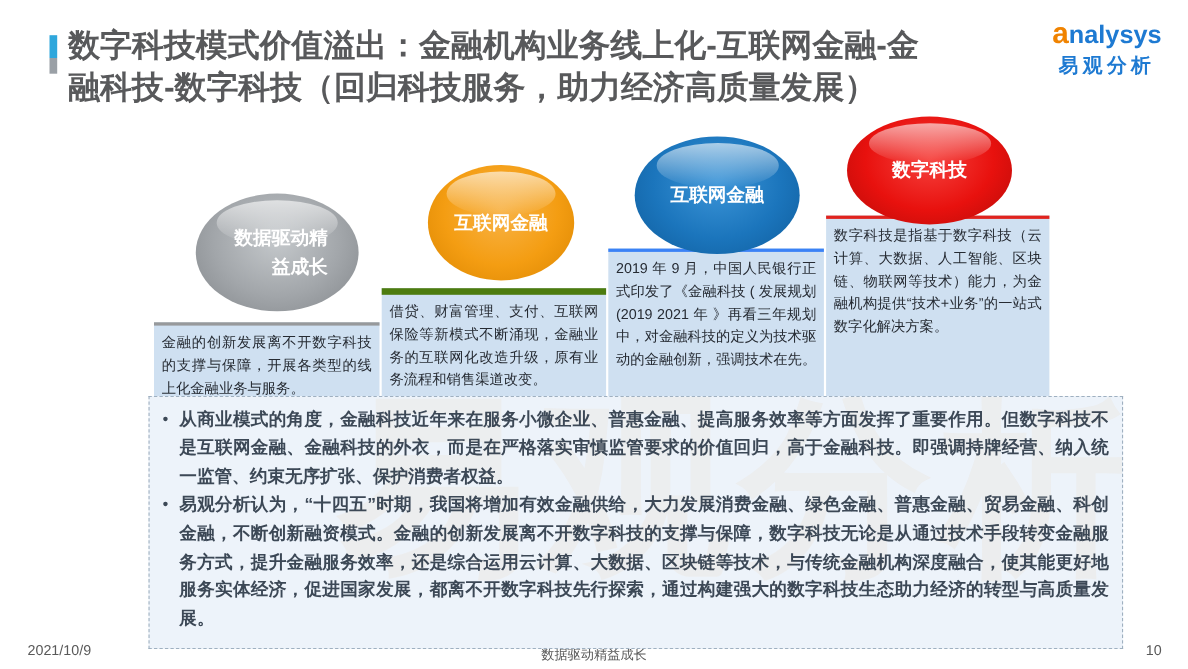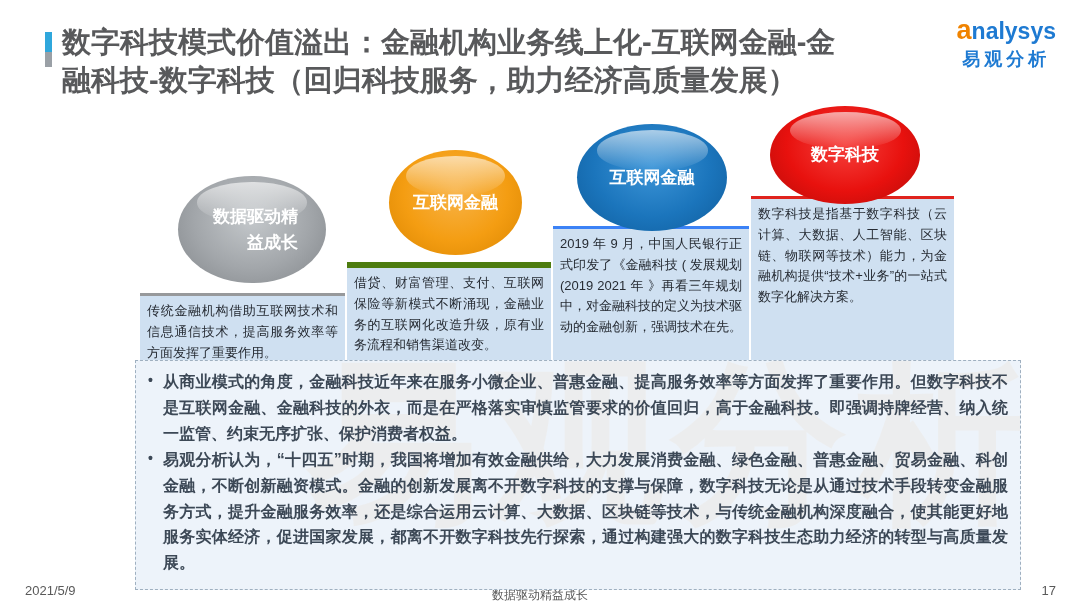--- a/index.html
+++ b/index.html
@@ -85,21 +85,21 @@
 <h1 class="title"><span>数字科技模式价值溢出：金融机构业务线上化-互联网金融-金</span><br><span>融科技-数字科技（回归科技服务，助力经济高质量发展）</span></h1>
 
 <div class="logo">
   <div class="logo-en"><span class="logo-a">a</span><span>nalysys</span></div>
   <div class="logo-cn">易观分析</div>
 </div>
 
 <div>
 
   <div class="step step-1">
-    <p class="step-text">传统金融机构借助互联网技术和信息通信技术，提高服务效率等方面发挥了重要作用。</p>
+    <p class="step-text">金融的创新发展离不开数字科技的支撑与保障，开展各类型的线上化金融业务与服务。</p>
   </div>
   <div class="step step-2">
     <p class="step-text">借贷、财富管理、支付、互联网保险等新模式不断涌现，金融业务的互联网化改造升级，原有业务流程和销售渠道改变。</p>
   </div>
   <div class="step step-3">
     <p class="step-text">2019 年 9 月，中国人民银行正式印发了《金融科技 ( 发展规划 (2019 2021 年 》再看三年规划中，对金融科技的定义为技术驱动的金融创新，强调技术在先。</p>
   </div>
   <div class="step step-4">
     <p class="step-text">数字科技是指基于数字科技（云计算、大数据、人工智能、区块链、物联网等技术）能力，为金融机构提供“技术+业务”的一站式数字化解决方案。</p>
   </div>
@@ -120,15 +120,15 @@
 </div>
 
 <div class="analysis-box">
   <div class="watermark">易观分析</div>
   <ul class="analysis-list">
     <li>从商业模式的角度，金融科技近年来在服务小微企业、普惠金融、提高服务效率等方面发挥了重要作用。但数字科技不是互联网金融、金融科技的外衣，而是在严格落实审慎监管要求的价值回归，高于金融科技。即强调持牌经营、纳入统一监管、约束无序扩张、保护消费者权益。</li>
     <li>易观分析认为，“十四五”时期，我国将增加有效金融供给，大力发展消费金融、绿色金融、普惠金融、贸易金融、科创金融，不断创新融资模式。金融的创新发展离不开数字科技的支撑与保障，数字科技无论是从通过技术手段转变金融服务方式，提升金融服务效率，还是综合运用云计算、大数据、区块链等技术，与传统金融机构深度融合，使其能更好地服务实体经济，促进国家发展，都离不开数字科技先行探索，通过构建强大的数字科技生态助力经济的转型与高质量发展。</li>
   </ul>
 </div>
 
-<div class="footer-date">2021/5/9</div>
+<div class="footer-date">2021/10/9</div>
 <div class="footer-slogan">数据驱动精益成长</div>
-<div class="footer-page">17</div>
+<div class="footer-page">10</div>
 
 </body></html>

